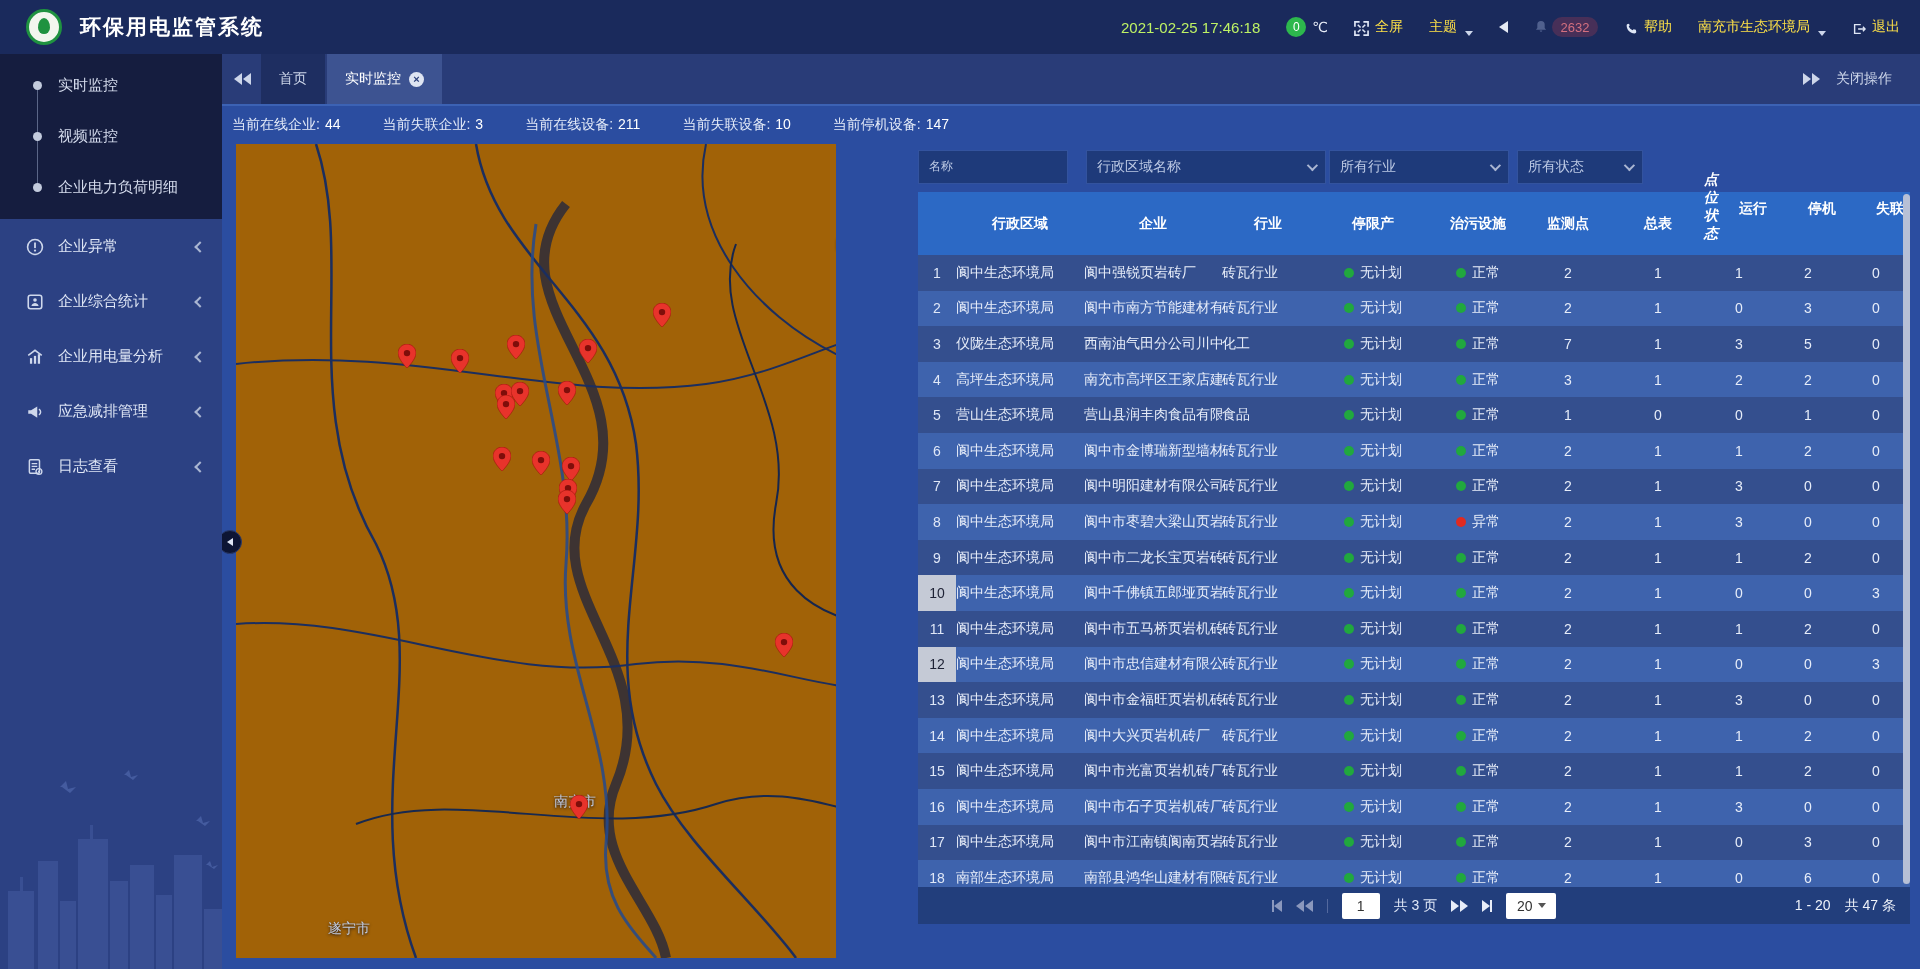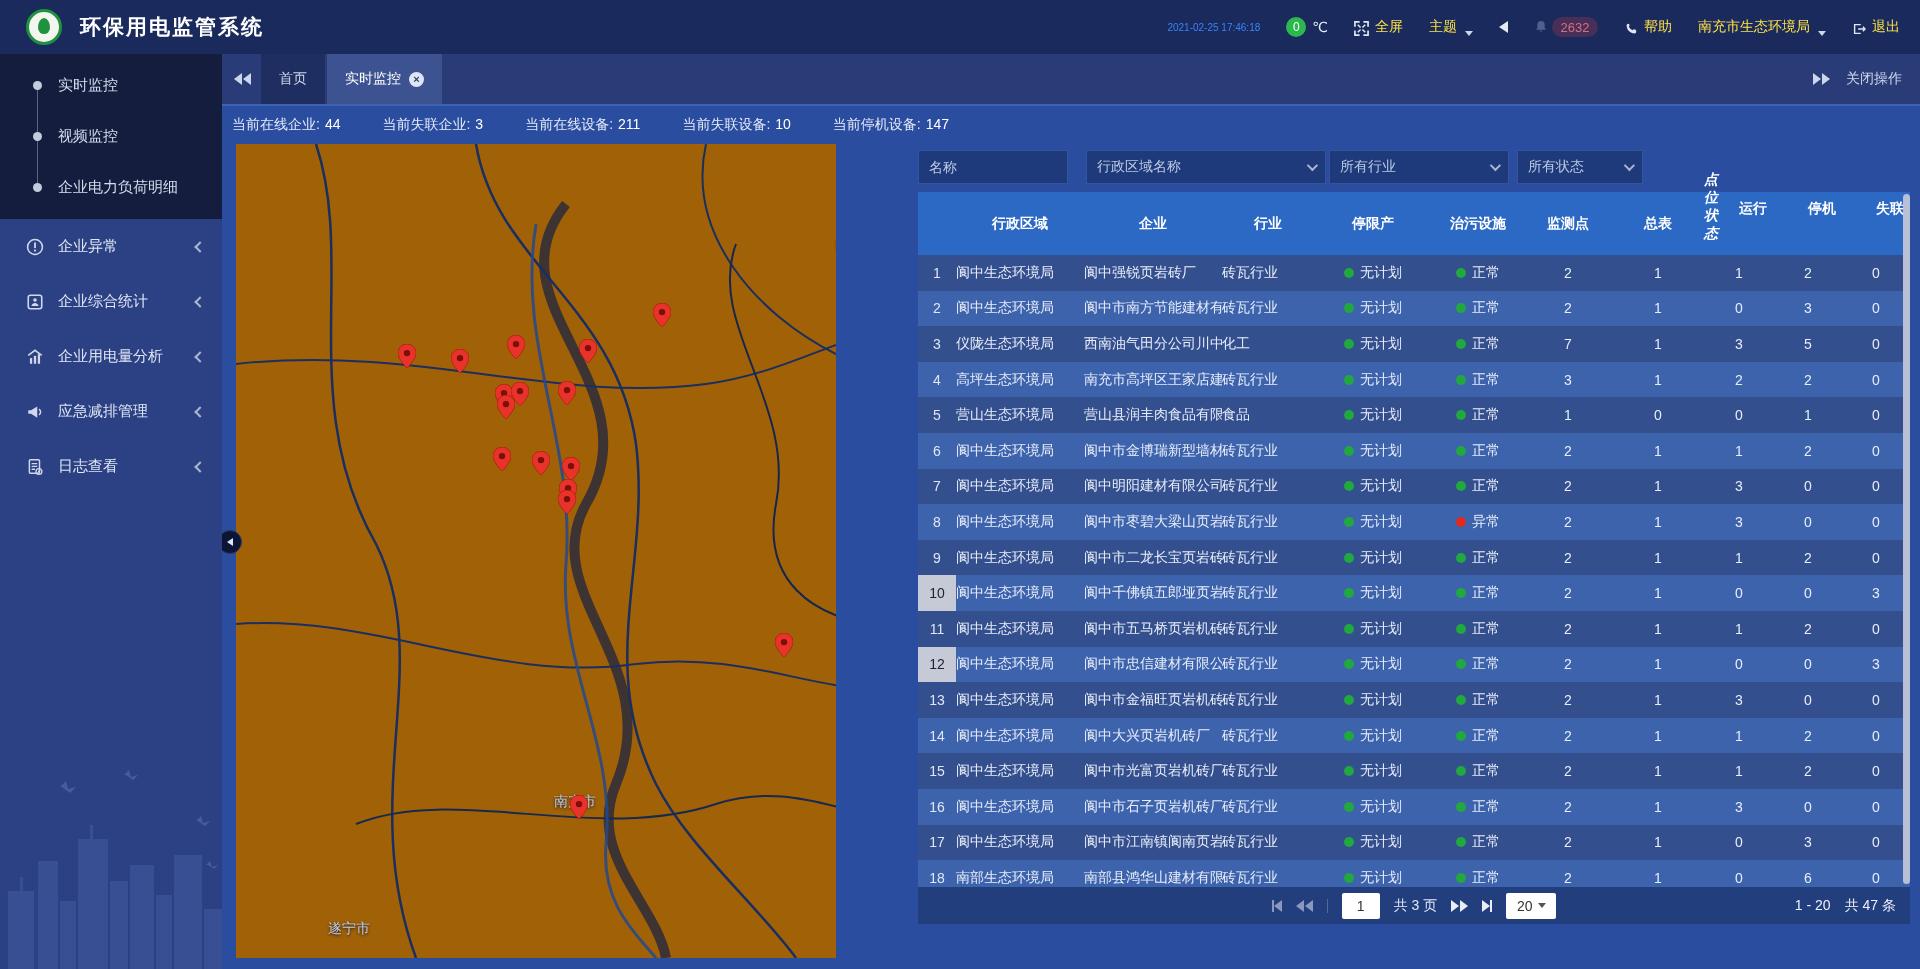--- a/index.html
+++ b/index.html
@@ -9,21 +9,21 @@
 
   
   .hdr { position:absolute; left:0; top:0; width:1920px; height:54px; background:#1a2a5c;
     display:flex; align-items:center; color:#e7ecf7; z-index:30; }
   .logo { width:36px; height:36px; border-radius:50%; background:#f2f6ee; margin-left:26px;
     border:3px solid #1f9240; position:relative; flex:none; }
   .logo::after { content:""; position:absolute; left:9px; top:6px; width:12px; height:16px;
     background:#1f9240; border-radius:50% 50% 50% 50%/60% 60% 40% 40%; }
   .app-title { font-size:21px; font-weight:bold; color:#fff; margin-left:18px; letter-spacing:2px; }
   .hdr-right { margin-left:auto; display:flex; align-items:center; gap:26px; padding-right:20px; font-size:14px; }
-  .datetime { color:#3b82f6; font-size:10px; }
+  .datetime { color:#bef264; font-size:15px; }
   .temp { display:flex; align-items:center; gap:6px; }
   .temp-badge { width:20px; height:20px; border-radius:50%; background:#2db84d; color:#fff;
     font-size:12px; display:flex; align-items:center; justify-content:center; }
   .hbtn { display:flex; align-items:flex-end; gap:6px; cursor:pointer; color:#fde047; }
   .hbtn svg { display:block; }
   .caret-down { width:0; height:0; border-left:4px solid transparent; border-right:4px solid transparent;
     border-top:5px solid #cdd6ea; margin-left:2px; }
   .mute-tri { width:0; height:0; border-top:6px solid transparent; border-bottom:6px solid transparent;
     border-right:9px solid #e4e9f4; }
   .notif { display:flex; align-items:center; gap:4px; }
@@ -55,21 +55,21 @@
   
   .tabbar { position:absolute; left:222px; top:54px; right:0; height:52px; background:#293c78;
     border-bottom:2px solid #3c62b4; display:flex; align-items:center; z-index:25; color:#cdd6ea; }
   .tab-nav { margin:0 10px 0 12px; cursor:pointer; display:flex; }
   .tabs { display:flex; align-items:stretch; height:100%; }
   .tab { display:flex; align-items:center; gap:8px; padding:0 18px; font-size:14px; cursor:pointer;
     background:#1e2e61; color:#cdd6ea; margin-right:2px; }
   .tab.active { background:#3d5391; color:#fff; }
   .tab-close { width:15px; height:15px; border-radius:50%; background:#dfe5f2; color:#2a3e79;
     font-size:11px; line-height:15px; text-align:center; font-weight:bold; }
-  .tabbar-right { margin-left:auto; display:flex; align-items:center; gap:16px; padding-right:18px; }
+  .tabbar-right { margin-left:auto; display:flex; align-items:center; gap:16px; padding-right:28px; }
   .close-ops { font-size:14px; color:#cdd6ea; cursor:pointer; }
   .dbl { display:flex; color:#cdd6ea; }
   .tl,.tr { width:0; height:0; border-top:6px solid transparent; border-bottom:6px solid transparent; }
   .tl { border-right:8px solid currentColor; }
   .tr { border-left:8px solid currentColor; }
   .dbl .tl+.tl,.dbl .tr+.tr { margin-left:1px; }
 
   
   .stats { position:absolute; left:222px; top:106px; right:0; height:38px; background:#2b4da0;
     display:flex; align-items:center; gap:0; padding-left:10px; z-index:15; }
@@ -89,22 +89,22 @@
     background:#0d1534; border:1px solid #2a3a6a; color:#dfe6f5; display:flex; align-items:center;
     justify-content:center; cursor:pointer; z-index:5; }
   .collapse-btn .tl { border-top-width:4px; border-bottom-width:4px; border-right-width:6px; }
 
   
   .panel { position:absolute; left:696px; top:0; width:992px; height:100%; }
   .filters { position:absolute; left:0; top:6px; display:flex; }
   .f-box { height:34px; background:#1e3a7a; border:1px solid #33539e; color:#bcc9e4; font-size:14px;
     display:flex; align-items:center; padding:0 10px; position:relative; }
   .f-input { width:150px; }
-  .f-input input { background:transparent; border:none; outline:none; color:#eab308; font-size:14px;
-    width:100%; font-family:Liberation Sans, sans-serif; }
+  .f-input input { background:transparent; border:none; outline:none; color:#eab308; font-size:12px;
+    width:100%; font-family:Liberation Mono, monospace; }
   .f-input input::placeholder { color:#bcc9e4; }
   .f-select { cursor:pointer; justify-content:space-between; }
   .f-chev { width:8px; height:8px; border-right:2px solid #aab6d2; border-bottom:2px solid #aab6d2;
     transform:rotate(45deg) translateY(-2px); margin-left:10px; flex:none; }
   .f-region { width:240px; margin-left:18px; }
   .f-industry { width:180px; margin-left:3px; }
   .f-status { width:126px; margin-left:8px; }
 
   
   .tbl { position:absolute; left:0; top:48px; width:992px; }

